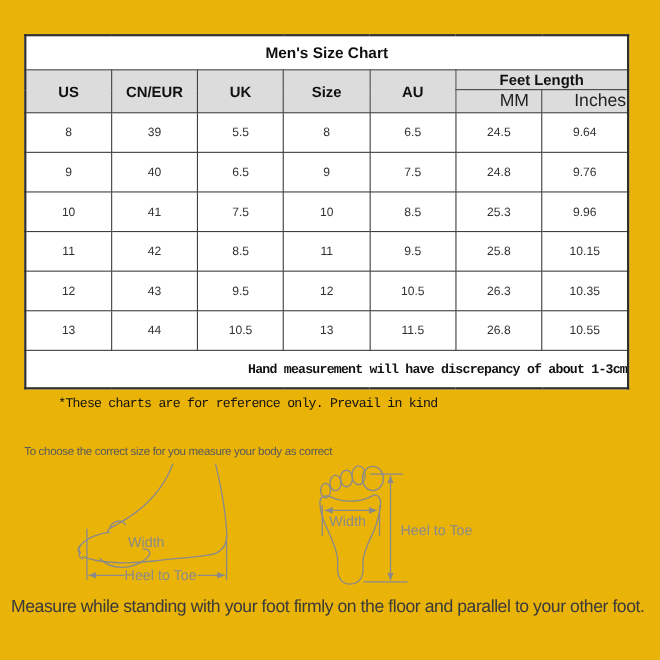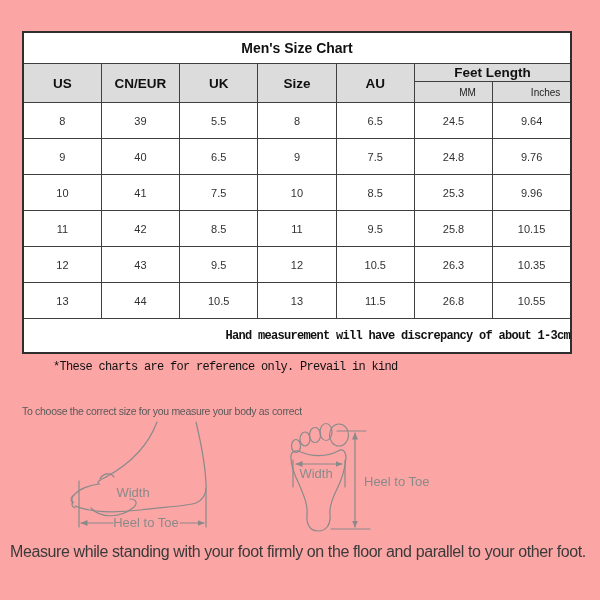--- a/index.html
+++ b/index.html
@@ -1,30 +1,30 @@
 <!DOCTYPE html>
 <html><head>
 <meta charset="utf-8">
 <style>
   html,body{margin:0;padding:0;}
   body{width:600px;height:600px;background:#ffffff;}
-  .page{position:relative;width:600px;height:600px;background:#fca5a5;
+  .page{position:relative;width:600px;height:600px;background:#eab308;
         font-family:"Liberation Sans",sans-serif;overflow:hidden;}
 
   
   table.size-table{position:absolute;left:22px;top:31px;width:550px;
         border-collapse:collapse;table-layout:fixed;
         border:2px solid #2e2e2e;background:#fff;}
   .size-table th,.size-table td{border:1px solid #3f3f3f;text-align:center;
         vertical-align:middle;padding:0;overflow:hidden;}
   .title-row th{height:30px;font-size:14px;font-weight:bold;color:#101010;background:#fff;}
   .head-row th{background:#dcdcdc;font-size:13.5px;font-weight:bold;color:#101010;}
   .head-row th.col-head{height:38px;}
   .head-row th.feet-head{height:17px;}
-  .subhead-row th{background:#dcdcdc;height:19px;font-size:10px;font-weight:normal;color:#222;padding-left:28px;}
+  .subhead-row th{background:#dcdcdc;height:19px;font-size:16px;font-weight:normal;color:#222;padding-left:28px;}
   .size-table tbody td{height:35px;font-size:11px;color:#313131;}
   .size-table tfoot td{height:33px;font-family:"Liberation Mono",monospace;
         font-weight:bold;font-size:12px;letter-spacing:-0.7px;color:#111;text-align:right;}
 
   
   .ref-note{position:absolute;left:25px;top:360px;font-family:"Liberation Mono",monospace;
         font-weight:normal;font-size:12px;letter-spacing:-0.7px;color:#111;white-space:nowrap;margin-left:28px;}
   .htm-heading{position:absolute;left:22px;top:383px;font-size:15px;color:#595959;}
   .htm-subtitle{position:absolute;left:22px;top:405px;font-size:10.5px;
         letter-spacing:-0.3px;color:#595959;}

